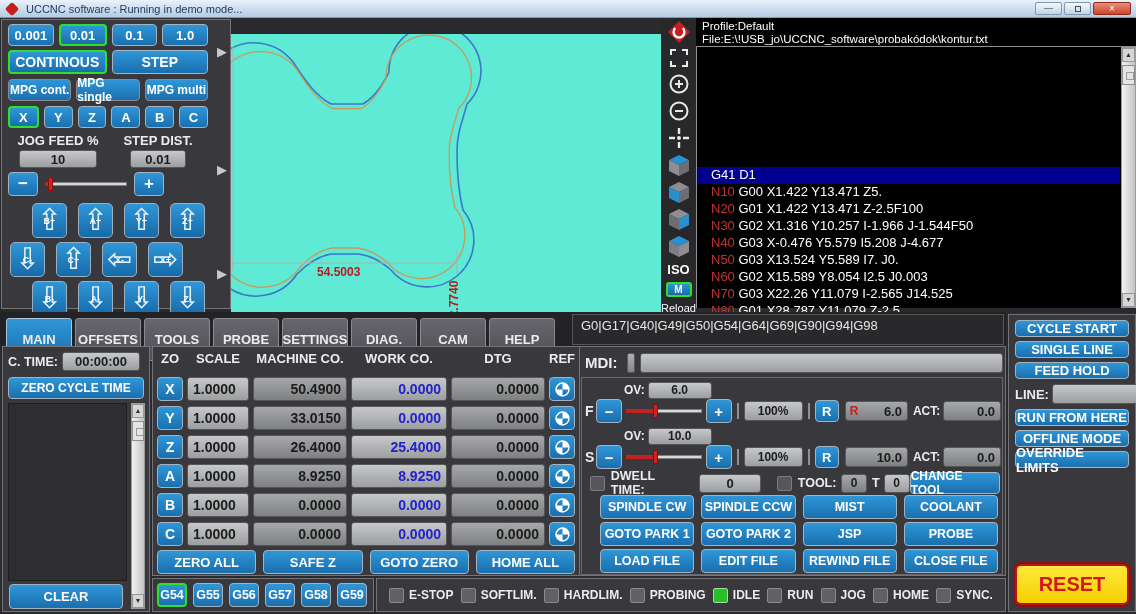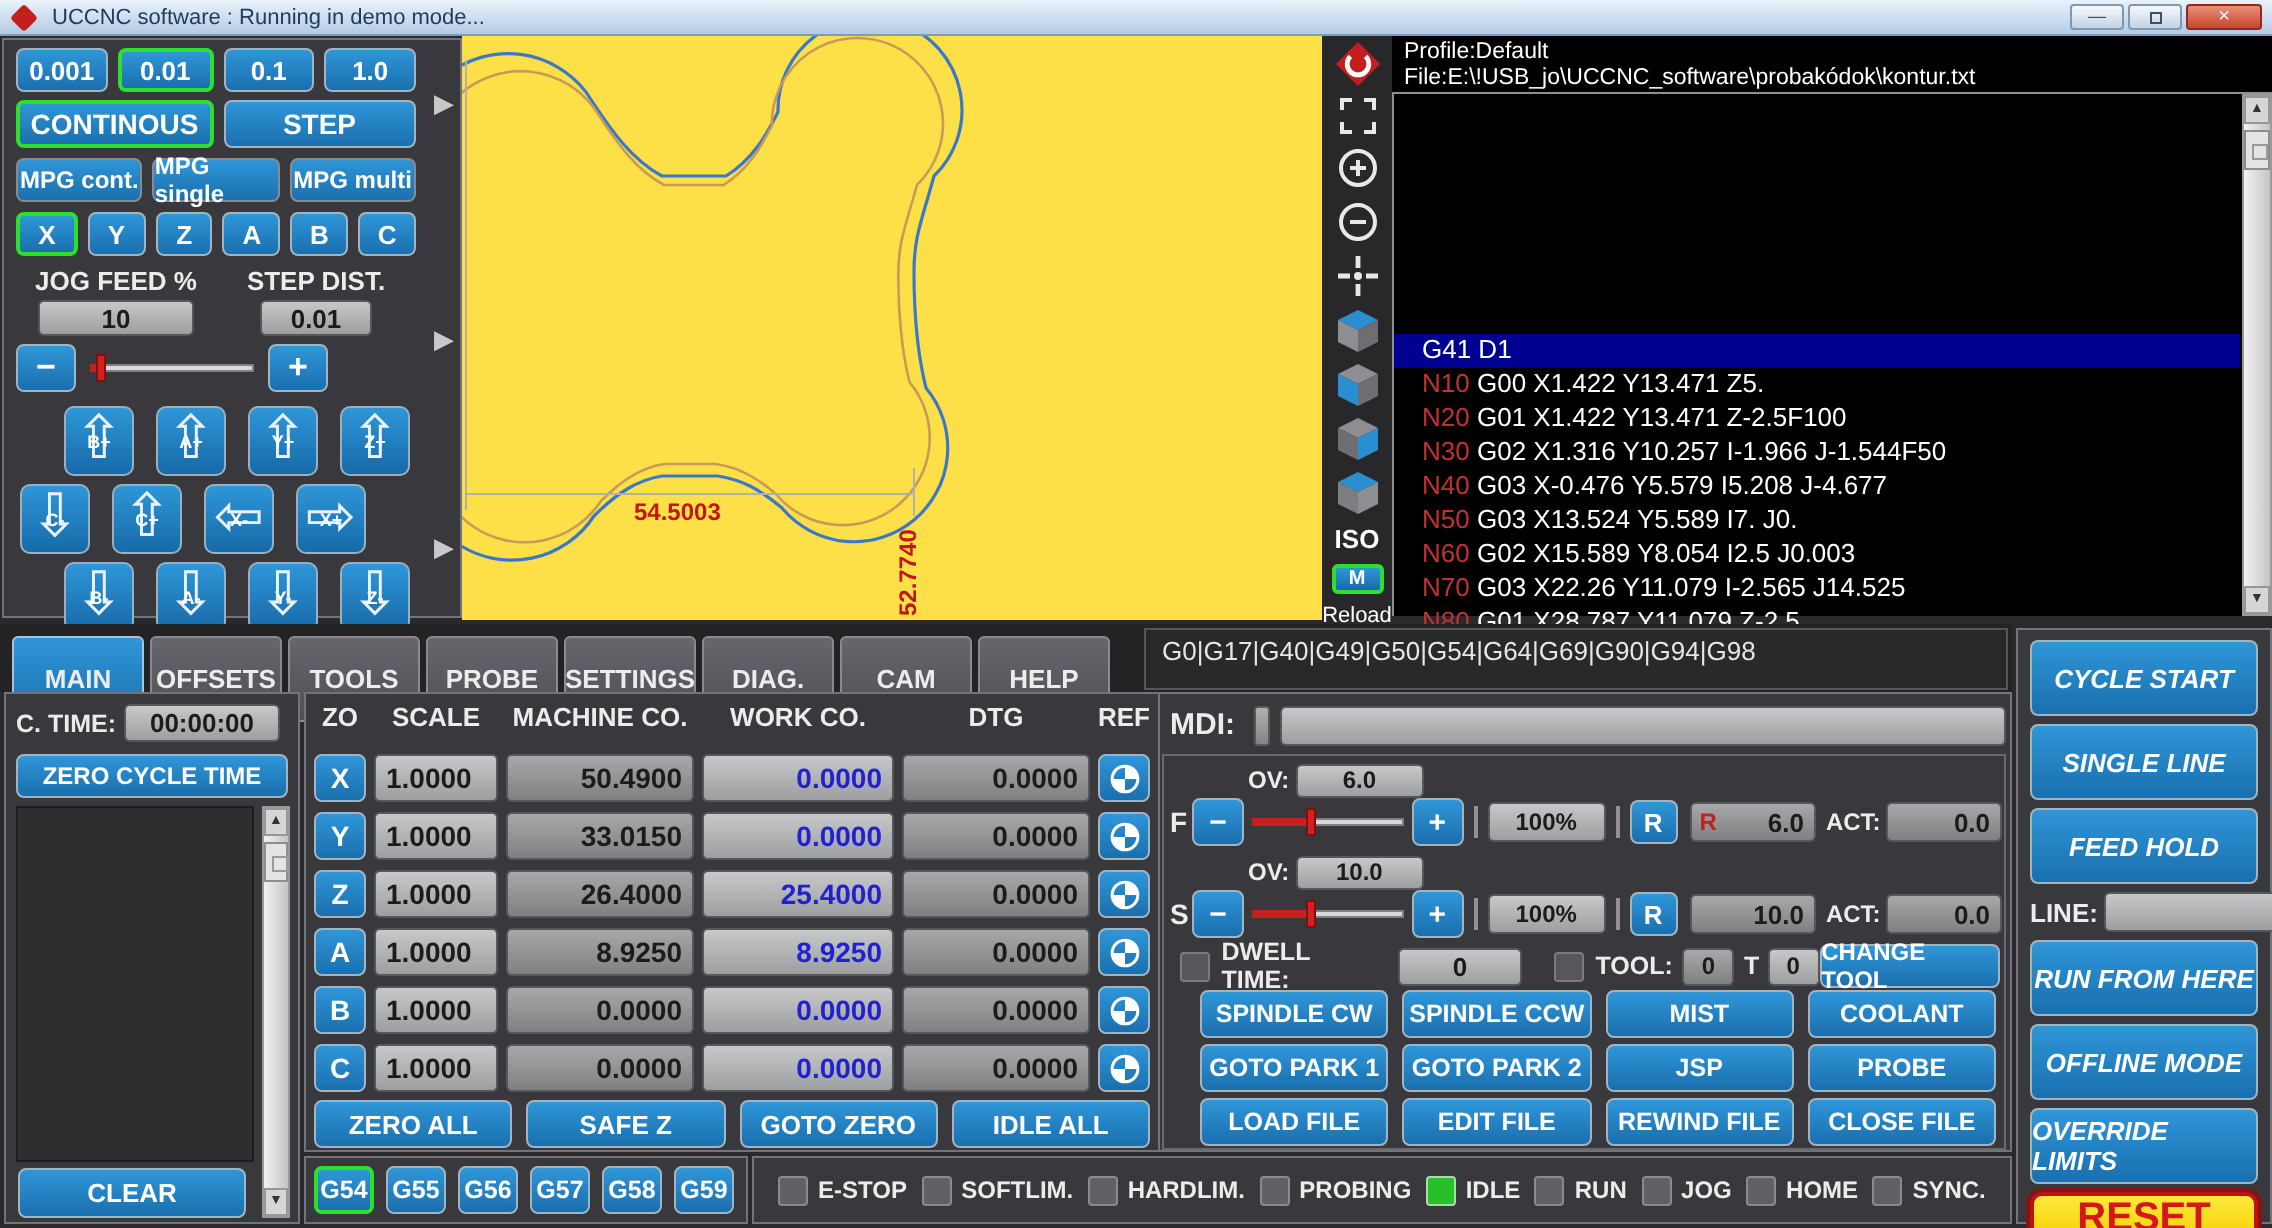--- a/index.html
+++ b/index.html
@@ -64,22 +64,22 @@
   .arow1 { padding-left:2px; }
   .abtn { position:relative; width:35px; height:35px; background:linear-gradient(#2f96d8,#176aa8);
     border:1px solid #9ab0c0; border-radius:5px; }
   .aglyph { position:absolute; left:0; right:0; top:50%; transform:translateY(-54%);
     text-align:center; font-size:30px; line-height:1; color:#e8f2fa; font-weight:normal; }
   .albl { position:absolute; left:0; right:0; top:50%; transform:translateY(-50%);
     text-align:center; font-size:9px; font-weight:bold; color:#ffffff; }
   .expander { position:absolute; right:3px; color:#c8c8c8; font-size:13px; }
 
   
-  .toolpath { position:absolute; left:231px; top:18px; width:430px; height:292px;
-    background:#fde047; overflow:hidden; }
+  .toolpath { position:absolute; left:231px; top:34px; width:430px; height:292px;
+    background:#5eead4; overflow:hidden; }
   .dim-text { position:absolute; color:#c01818; font-size:12px; font-weight:bold; }
   .dim-v { transform:rotate(-90deg); transform-origin:left top; }
 
   
   .viewbar { position:absolute; left:661px; top:18px; width:35px; height:292px;
     background:#28282b; display:flex; flex-direction:column; align-items:center;
     padding-top:3px; gap:5px; }
   .vicon { width:24px; height:22px; display:flex; align-items:center; justify-content:center; }
   .iso-lbl { color:#fff; font-weight:bold; font-size:13px;text-align:center; }
   .m-btn { width:26px; height:18px; background:linear-gradient(#2f96d8,#176aa8);
@@ -192,21 +192,21 @@
     align-items:center; justify-content:space-between; padding:0 12px; }
   .led-item { display:flex; align-items:center; gap:5px; }
   .led { width:15px; height:15px; border-radius:2px; background:#606065;
     border:1px solid #8a8a8f; }
   .led.on { background:#28c028; border-color:#a0e0a0; }
   .led-item .lbl { font-size:12px; }
 
   
   .right-panel { left:1008px; top:314px; width:128px; height:298px; display:flex;
     flex-direction:column; padding:5px 6px 6px 6px; gap:4px; }
-  .rp-btn { height:38px; font-size:13px; flex:none;font-style:italic; }
+  .rp-btn { height:17px; font-size:13px; flex:none; }
   .line-row { display:flex; align-items:center; height:22px; gap:3px; }
   .line-row .lbl { font-size:13px; }
   .line-inp { flex:1; height:20px; }
   .reset-btn { margin-top:auto; height:41px; background:linear-gradient(#ffe93c,#f5cf00);
     border:2px solid #c01010; box-shadow:0 0 0 2px #821414; border-radius:6px;
     color:#d41818; font-size:20px; font-weight:bold; display:flex; align-items:center;
     justify-content:center; }
 </style>
 </head>
 <body>
@@ -567,21 +567,21 @@
               <path d="M7 1 A6 6 0 0 1 13 7 L7 7 Z" fill="#fff"></path>
               <path d="M7 13 A6 6 0 0 1 1 7 L7 7 Z" fill="#fff"></path>
             </svg>
           </div>
         </div>
       </div>
     <div class="ax-actions" id="ax-actions">
         <div class="btn">ZERO ALL</div>
         <div class="btn">SAFE Z</div>
         <div class="btn">GOTO ZERO</div>
-        <div class="btn">IDLE ALL</div>
+        <div class="btn">HOME ALL</div>
       </div>
     <div class="mdi-sec-divider"></div>
 
     <div class="mdi-row">
       <span class="lbl mdi-lbl">MDI:</span>
       <span class="mdi-grip"></span>
       <input class="inp mdi-input" value="" style="">
     </div>
 
     <div class="mdi-box">

